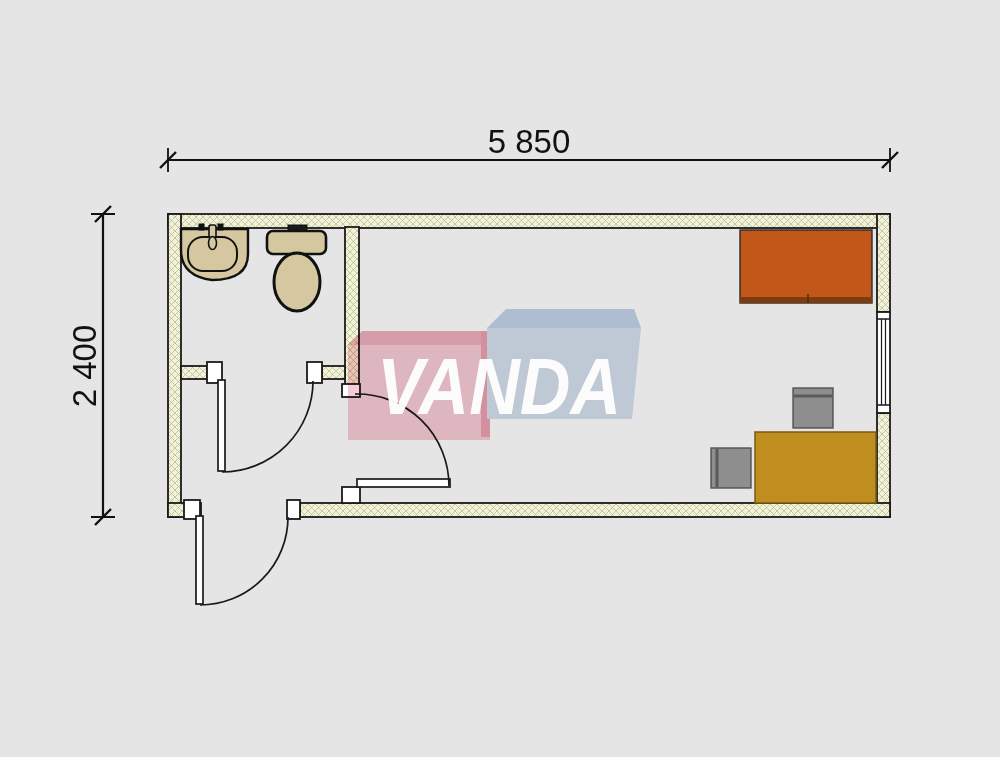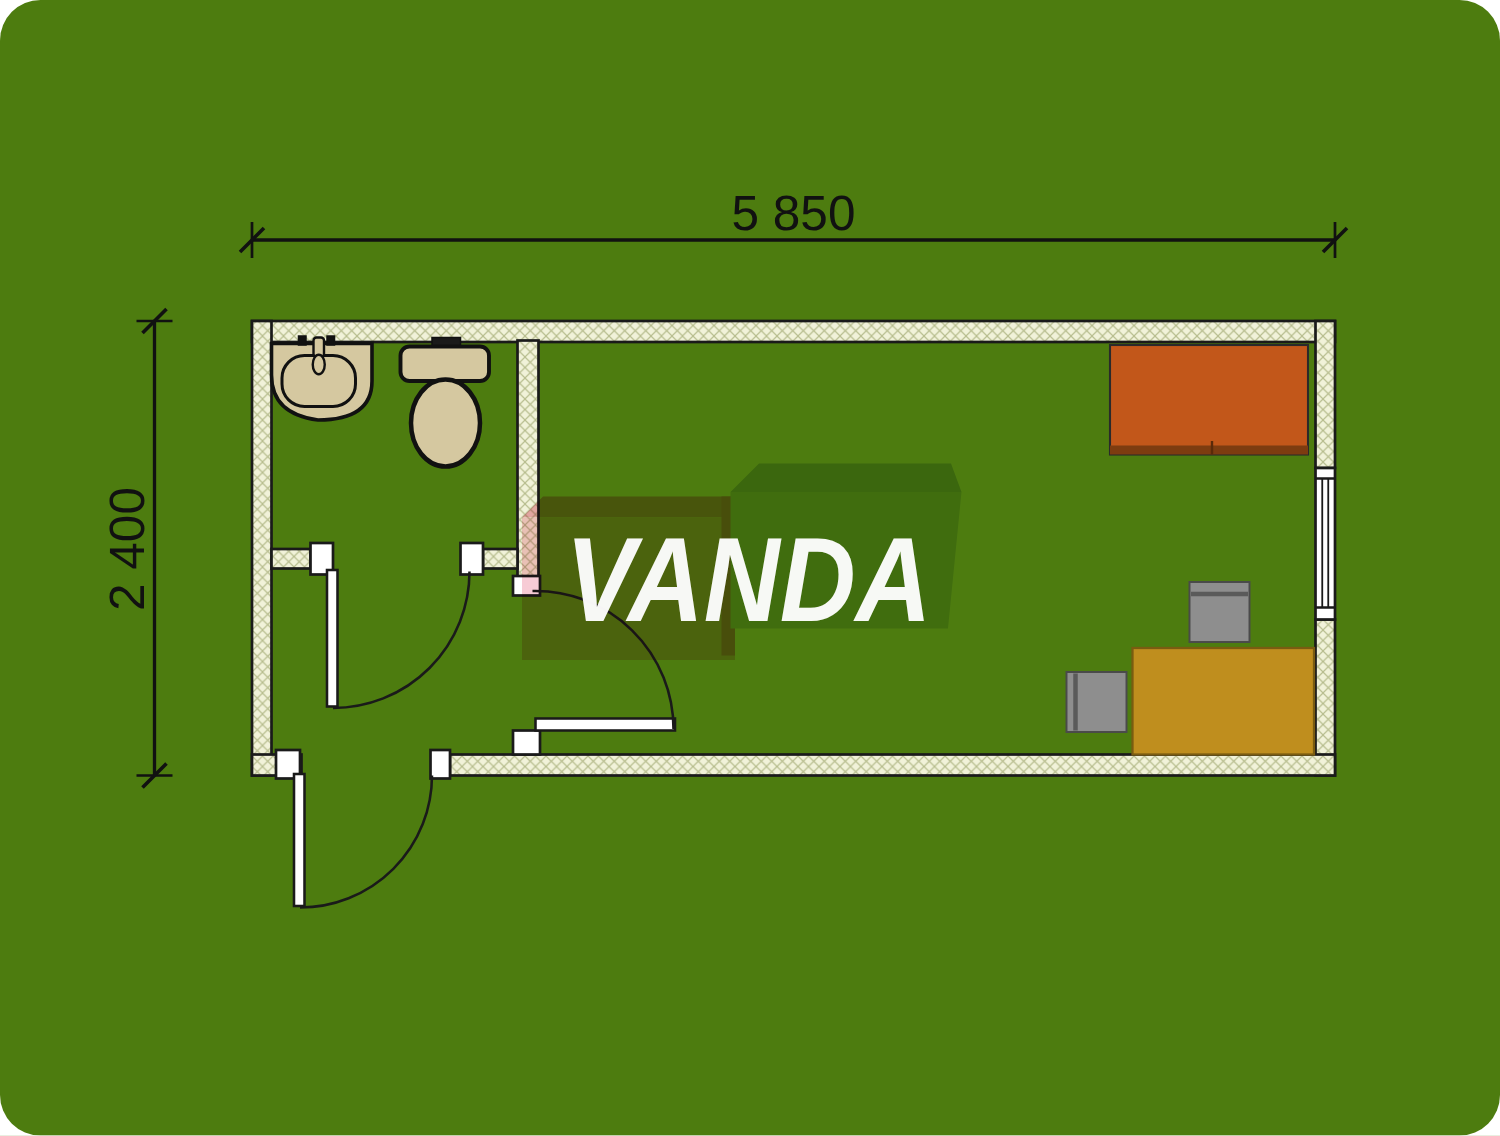--- a/index.html
+++ b/index.html
@@ -1,17 +1,17 @@
 <!DOCTYPE html>
 <html><head>
 <meta charset="utf-8">
 <style>
   html,body{margin:0;padding:0;background:#ffffff;}
-  #stage{position:relative;width:1000px;height:757px;background:#4d7c0f;overflow:hidden;
-         font-family:"Liberation Sans",sans-serif;border-radius:27px;}
+  #stage{position:relative;width:1000px;height:757px;background:#e5e5e5;overflow:hidden;
+         font-family:"Liberation Sans",sans-serif;}
   #stage svg{position:absolute;left:0;top:0;}
   .dim-text{font-family:"Liberation Sans",sans-serif;font-size:33px;fill:#111;}
   .wm-text{font-family:"Liberation Sans",sans-serif;font-size:80px;font-weight:bold;font-style:italic;opacity:.96;}
   .blend{mix-blend-mode:multiply;}
 </style>
 </head>
 <body>
 
 <div id="stage">
 <svg width="1000" height="757" viewBox="0 0 1000 757">

